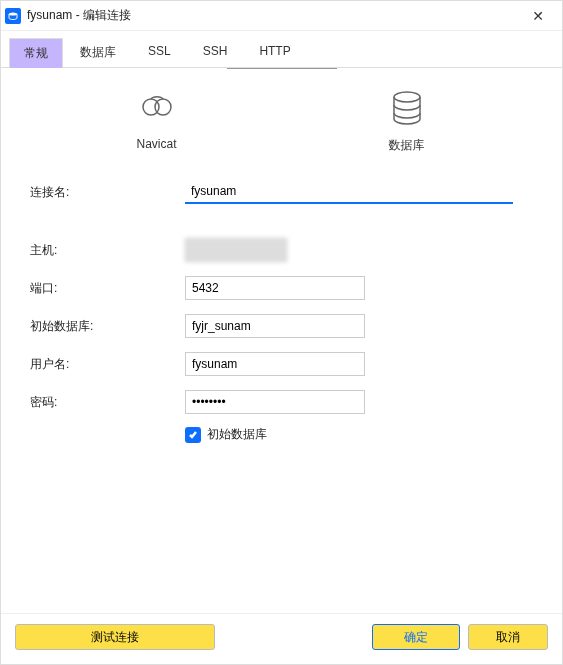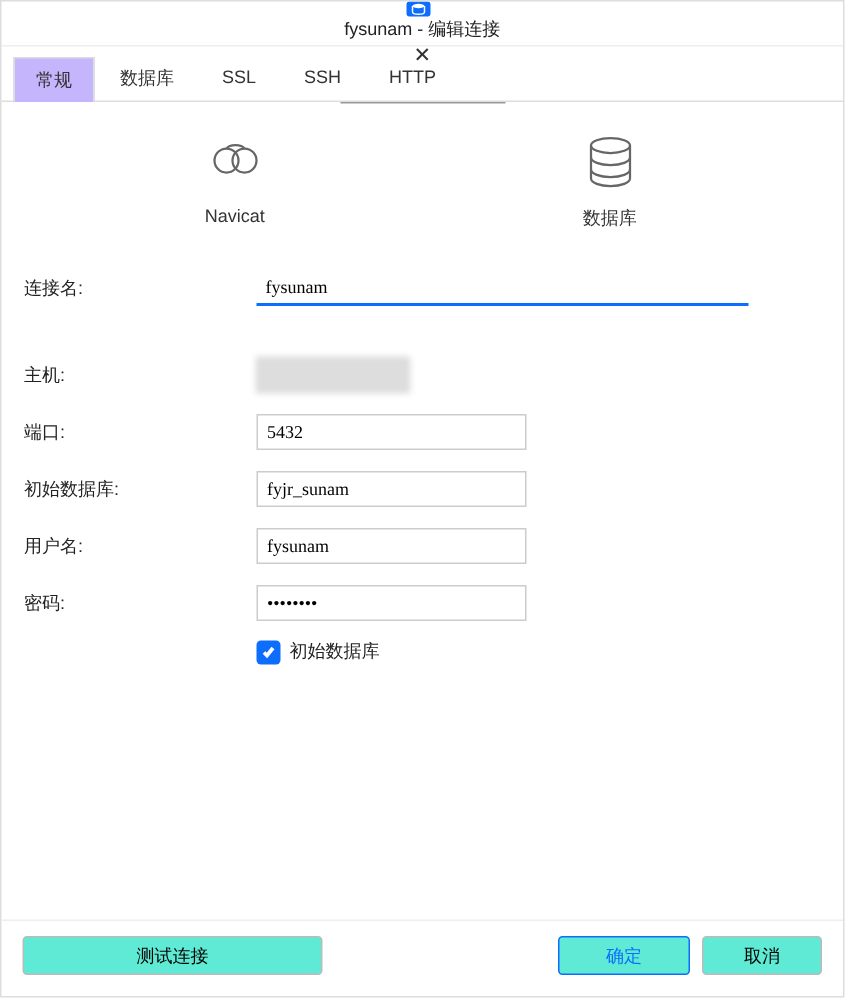--- a/index.html
+++ b/index.html
@@ -1,47 +1,47 @@
 <!DOCTYPE html>
 <html><head>
   <meta charset="utf-8">
   <style>
     * { box-sizing: border-box; margin: 0; padding: 0; font-family: "Microsoft YaHei", "Segoe UI", sans-serif; }
     body { background: #fff; width: 563px; height: 665px; display: flex; flex-direction: column; border: 1px solid #ddd; }
     
-    .titlebar { height: 30px; display: flex; align-items: center; padding: 0 4px; border-bottom: 1px solid #eee; flex-direction: column; }
+    .titlebar { height: 30px; display: flex; align-items: center; padding: 0 4px; border-bottom: 1px solid #eee; }
     .titlebar-icon { width: 16px; height: 16px; background: #0d6efd; border-radius: 2px; display: flex; align-items: center; justify-content: center; margin-right: 6px; }
     .titlebar-icon svg { fill: #fff; }
     .titlebar-text { font-size: 12px; color: #222; flex: 1; }
     .titlebar-close { width: 40px; height: 30px; display: flex; align-items: center; justify-content: center; cursor: pointer; font-size: 14px; color: #333; }
     
     .tabs { display: flex; padding: 6px 8px 0 8px; border-bottom: 1px solid #ddd; gap: 2px; }
     .tab { padding: 6px 14px; font-size: 12px; color: #333; cursor: pointer; border: 1px solid transparent; border-bottom: none; }
     .tab.active { border-color: #ddd; background: #c4b5fd; position: relative; top: 1px; }
     
     .diagram { display: flex; align-items: flex-start; justify-content: center; padding: 18px 0 8px 0; gap: 0; }
     .diagram-side { display: flex; flex-direction: column; align-items: center; width: 140px; }
     .diagram-icon { height: 45px; display: flex; align-items: center; justify-content: center; }
     .diagram-label { font-size: 12px; color: #333; margin-top: 6px; }
     .diagram-line { width: 110px; height: 1px; background: #999; margin-top: -18px; }
     
-    .form { padding: 16px 24px 8px 15px; flex: 1; }
+    .form { padding: 16px 24px 8px 29px; flex: 1; }
     .form-row { display: flex; align-items: center; margin-bottom: 10px; min-height: 28px; }
     .form-label { width: 155px; font-size: 12px; color: #222; }
-    .form-input { width: 328px; height: 24px; border: 1px solid #ccc; padding: 2px 6px; font-size: 12px; outline: none; font-family: Liberation Serif, serif; }
+    .form-input { width: 328px; height: 24px; border: 1px solid #ccc; padding: 2px 6px; font-size: 12px; outline: none; }
     .form-input.highlighted { border: none; border-bottom: 2px solid #0d6efd; width: 328px; }
     .form-input.short { width: 180px; }
     .form-input.blurred { width: 102px; background: #ddd; color: transparent; filter: blur(2px); }
     .checkbox-row { display: flex; align-items: center; margin-left: 155px; gap: 6px; margin-top: 4px; }
     .checkbox { width: 16px; height: 16px; border-radius: 3px; background: #0d6efd; display: flex; align-items: center; justify-content: center; cursor: pointer; }
     .checkbox svg { stroke: #fff; stroke-width: 2.5; fill: none; }
     .checkbox-label { font-size: 12px; color: #222; }
     
     .footer { display: flex; padding: 10px 14px 14px 14px; gap: 8px; align-items: center; border-top: 1px solid #eee; }
-    .btn { height: 26px; border: 1px solid #bbb; background: #5eead4; font-size: 12px; cursor: pointer; border-radius: 3px; padding: 0 14px; }
+    .btn { height: 26px; border: 1px solid #bbb; background: #fde047; font-size: 12px; cursor: pointer; border-radius: 3px; padding: 0 14px; }
     .btn.test { width: 200px; }
     .btn.primary { border-color: #0d6efd; color: #0d6efd; width: 88px; margin-left: 12px; }
     .btn.cancel { width: 80px; }
     .footer-spacer { flex: 1; }
   </style>
 </head>
 <body>
 
 <div class="titlebar">
   <div class="titlebar-icon">

